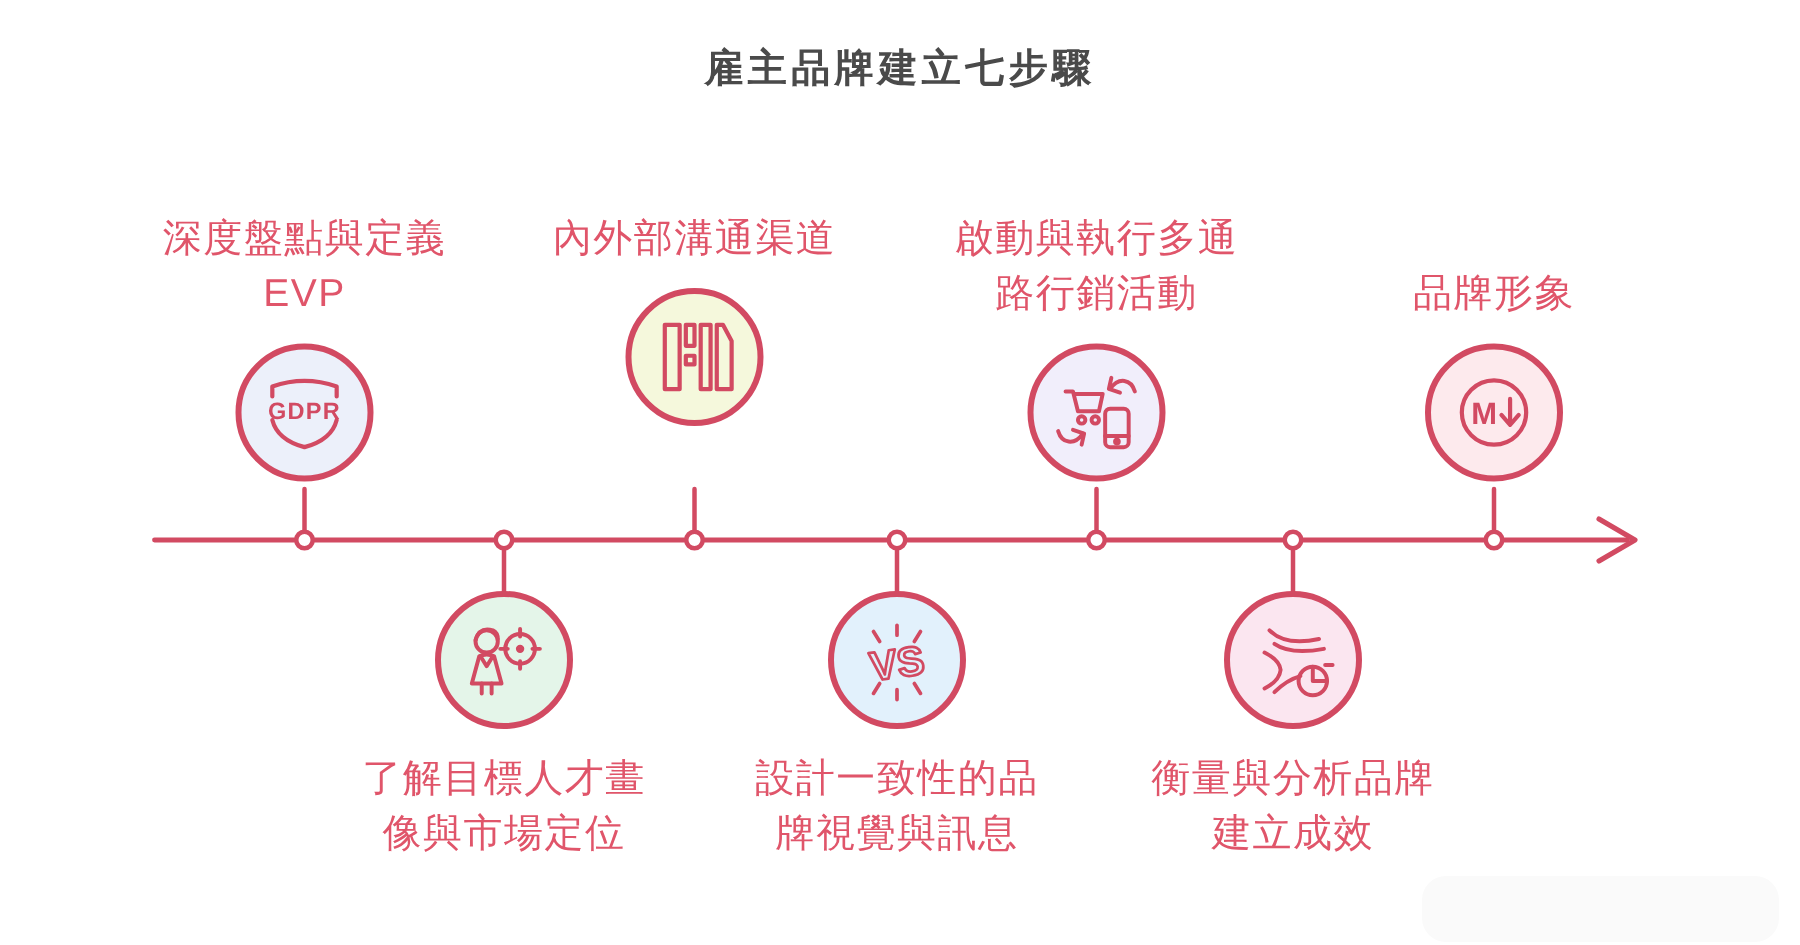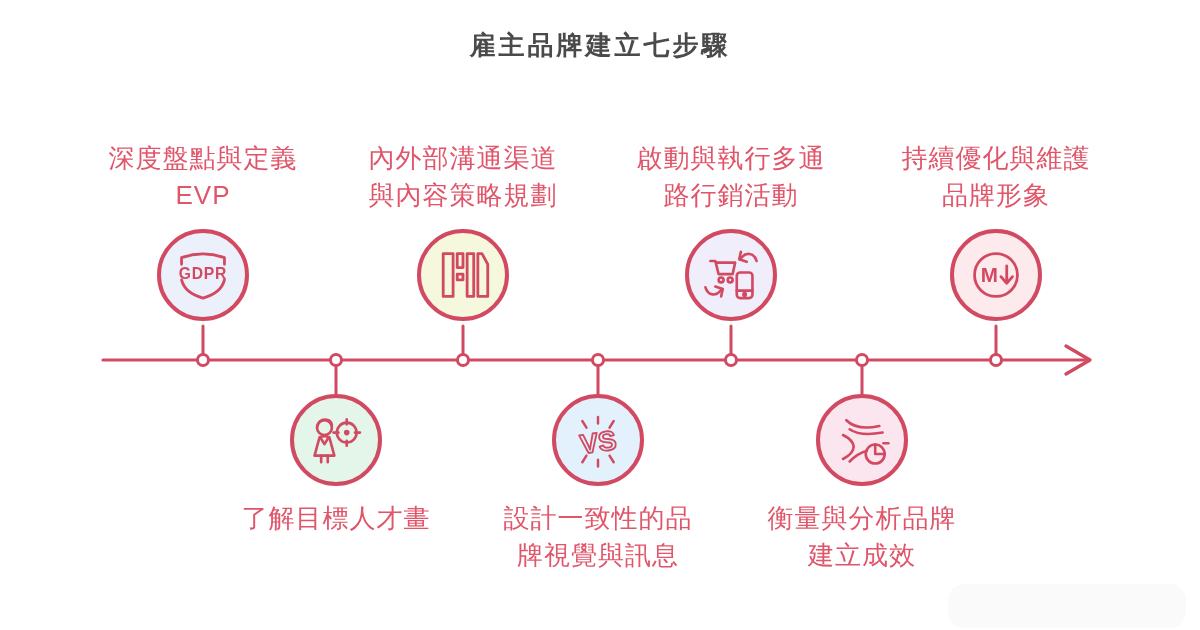--- a/index.html
+++ b/index.html
@@ -84,27 +84,27 @@
         <path d="M20,37 Q26,34 32,37 L38,59 L14,59 Z"></path>
         <path d="M21,37 L26,45 L31,37"></path>
         <path d="M22,59 L22,67 M30,59 L30,67"></path>
         <circle cx="53" cy="31" r="12"></circle>
         <path d="M53,15 L53,21 M53,41 L53,47 M37,31 L43,31 M63,31 L69,31"></path>
         <circle cx="53" cy="31" r="1.8" fill="currentColor"></circle>
       </svg>
     </div>
     <div class="label">
       <span>了解目標人才畫</span><br>
+      <span>像與市場定位</span>
     </div>
   </div>
 
   <div class="step top" style="left:331px">
     <div class="label">
       <span>內外部溝通渠道</span><br>
-      <span>與內容策略規劃</span>
     </div>
     <div class="circle" style="background-color: rgb(245, 248, 220);">
       <svg class="icon" width="66" height="66" viewBox="0 0 80 80" fill="none" stroke="currentColor" stroke-width="3.4" stroke-linecap="round" stroke-linejoin="round">
         <rect x="16" y="14" width="12" height="52"></rect>
         <rect x="33" y="14" width="7" height="17"></rect>
         <rect x="33" y="39" width="7" height="7"></rect>
         <rect x="45" y="14" width="8" height="52"></rect>
         <path d="M58,14 L63,14 L70,27 L70,66 L58,66 Z"></path>
       </svg>
     </div>
@@ -160,21 +160,21 @@
       </svg>
     </div>
     <div class="label">
       <span>衡量與分析品牌</span><br>
       <span>建立成效</span>
     </div>
   </div>
 
   <div class="step top" style="left:864px">
     <div class="label">
-      <span>持續優化與維護</span><br>
+      <br>
       <span>品牌形象</span>
     </div>
     <div class="circle" style="background-color: rgb(253, 234, 237);">
       <svg class="icon" width="66" height="66" viewBox="0 0 80 80" fill="none" stroke="currentColor" stroke-width="3.4" stroke-linecap="round" stroke-linejoin="round">
         <circle cx="40" cy="40" r="26"></circle>
         <text x="32" y="49" text-anchor="middle" font-size="25" font-weight="700" fill="currentColor" stroke="none" font-family="Liberation Sans, sans-serif">M</text>
         <path d="M53,29 L53,48"></path>
         <path d="M46,42 L53,50 L60,42"></path>
       </svg>
     </div>

